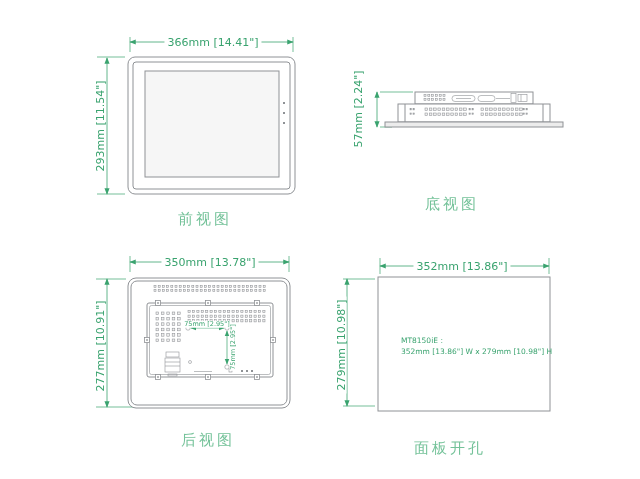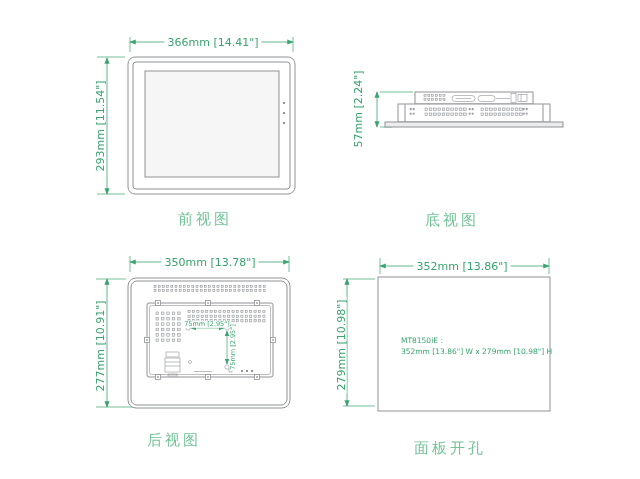--- a/index.html
+++ b/index.html
@@ -367,27 +367,27 @@
       <line class="gn" x1="347" y1="279" x2="347" y2="406" marker-start="url(#ar)" marker-end="url(#ar)"></line>
       <rect class="gf" x="378" y="277" width="172" height="134"></rect>
     </g>
   </svg>
 
   <div class="dim" style="left:213px;top:42px;">366mm [14.41"]</div>
   <div class="dim vert" style="left:100px;top:126px;">293mm [11.54"]</div>
   <div class="caption" style="left:205px;top:219px;">前视图</div>
 
   <div class="dim vert" style="left:358px;top:109px;">57mm [2.24"]</div>
-  <div class="caption" style="left:452px;top:220px;text-align:center;">底视图</div>
+  <div class="caption" style="left:452px;top:204px;text-align:center;">底视图</div>
 
   <div class="dim" style="left:210px;top:262px;">350mm [13.78"]</div>
   <div class="dim vert" style="left:100px;top:346px;">277mm [10.91"]</div>
   <div class="dim tiny" style="left:207px;top:324px;">75mm [2.95"]</div>
   <div class="dim tiny vert" style="left:233px;top:347px;">75mm [2.95"]</div>
-  <div class="caption" style="left:174px;top:440px;">后视图</div>
+  <div class="caption" style="left:208px;top:440px;">后视图</div>
 
   <div class="dim" style="left:462px;top:266px;">352mm [13.86"]</div>
   <div class="dim vert" style="left:341px;top:345px;">279mm [10.98"]</div>
   <div class="note" style="left:401px;top:337px;">MT8150iE：</div>
   <div class="note" style="left:401px;top:348px;">352mm [13.86"] W x 279mm [10.98"] H</div>
   <div class="caption" style="left:450px;top:448px;">面板开孔</div>
 
 </div>
 
 </body></html>

